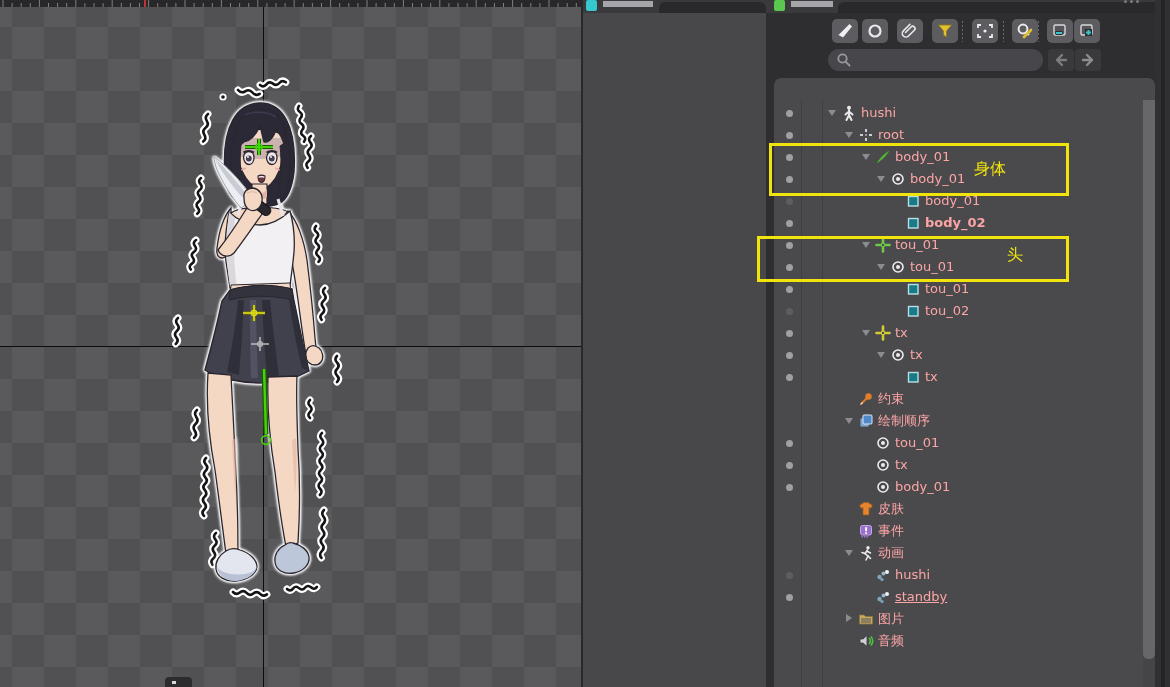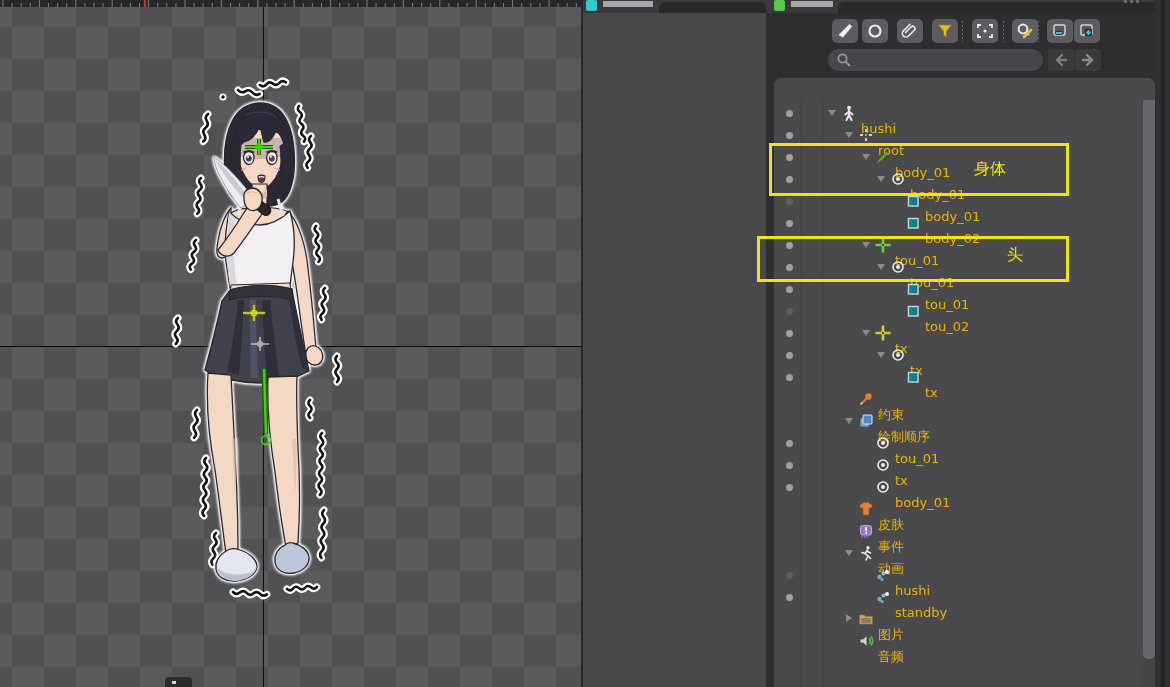--- a/index.html
+++ b/index.html
@@ -39,22 +39,22 @@
   #treepanel{position:absolute;left:8px;top:78px;width:381px;height:609px;background:#4a4a4d;border-radius:7px 7px 0 0;}
   #treehead{position:absolute;left:0;top:0;width:100%;height:22px;background:#47474a;border-bottom:1px solid #3c3c3f;border-radius:7px 7px 0 0;}
   #treehead .ht{position:absolute;left:53px;top:4px;color:#a2a2a6;font-size:13px;}
   .colline{position:absolute;top:0;bottom:0;width:1px;background:#3f3f42;}
   .trow{position:absolute;left:0;width:100%;height:22px;}
   .trow .dot{position:absolute;left:12px;top:7.5px;width:7px;height:7px;border-radius:50%;background:#a0a0a4;}
   .trow .dot.dim{background:#5e5e62;}
   .trow .tri{position:absolute;top:8px;width:0;height:0;border-left:4.5px solid transparent;border-right:4.5px solid transparent;border-top:6px solid #8c8c90;}
   .trow .tri.closed{border-top:4.5px solid transparent;border-bottom:4.5px solid transparent;border-left:6px solid #8c8c90;border-right:none;top:6px;}
   .trow .ticon{position:absolute;top:3px;width:16px;height:16px;}
-  .trow .tlbl{position:absolute;top:20px;color:#eab308;font-size:13px;line-height:14px;white-space:nowrap;}
-  .trow .tlbl.und{}
+  .trow .tlbl{position:absolute;top:4px;color:#fca5a5;font-size:13px;line-height:14px;white-space:nowrap;}
+  .trow .tlbl.und{text-decoration:underline;}
   #scroll{position:absolute;width:12px;background:#454548;}
   #scrollthumb{position:absolute;width:12px;background:#67676b;border-radius:0 0 5px 5px;}
   .ybox{position:absolute;border:3px solid #f0e40c;}
   .ylabel{position:absolute;color:#f0e40c;font-size:16px;}
   #redge{position:absolute;right:0;top:0;width:15px;height:687px;background:#303032;}
   #redge i{position:absolute;left:6px;top:0;width:4px;height:100%;background:#242426;}
   #tabdots{position:absolute;left:358px;top:0;width:20px;height:3px;}
   #tabdots b{position:absolute;top:0;width:3px;height:3px;border-radius:50%;background:#7a7a7e;}
 </style>
 </head>
@@ -407,21 +407,21 @@
               </svg></div>
             <div class="tlbl " style="left:136px">body_01</div>
           </div>
           <div class="trow" style="top: 112px;">
             <div class="dot dim"></div>
             <div class="ticon" style="left:131px"><svg width="16" height="16">
                 <rect x="3.5" y="3.5" width="9.5" height="9.5" fill="#197b87" stroke="#b9dde2" stroke-width="1.4"></rect>
               </svg></div>
             <div class="tlbl " style="left:151px">body_01</div>
           </div>
-          <div class="trow" style="top: 134px;">
+          <div class="trow" style="top: 134px; font-weight: bold;">
             <div class="dot "></div>
             <div class="ticon" style="left:131px"><svg width="16" height="16">
                 <rect x="3.5" y="3.5" width="9.5" height="9.5" fill="#197b87" stroke="#b9dde2" stroke-width="1.4"></rect>
               </svg></div>
             <div class="tlbl " style="left:151px">body_02</div>
           </div>
           <div class="trow" style="top: 156px;">
             <div class="dot "></div>
             <div class="tri" style="left:88px"></div>
             <div class="ticon" style="left:101px"><svg width="16" height="16">

